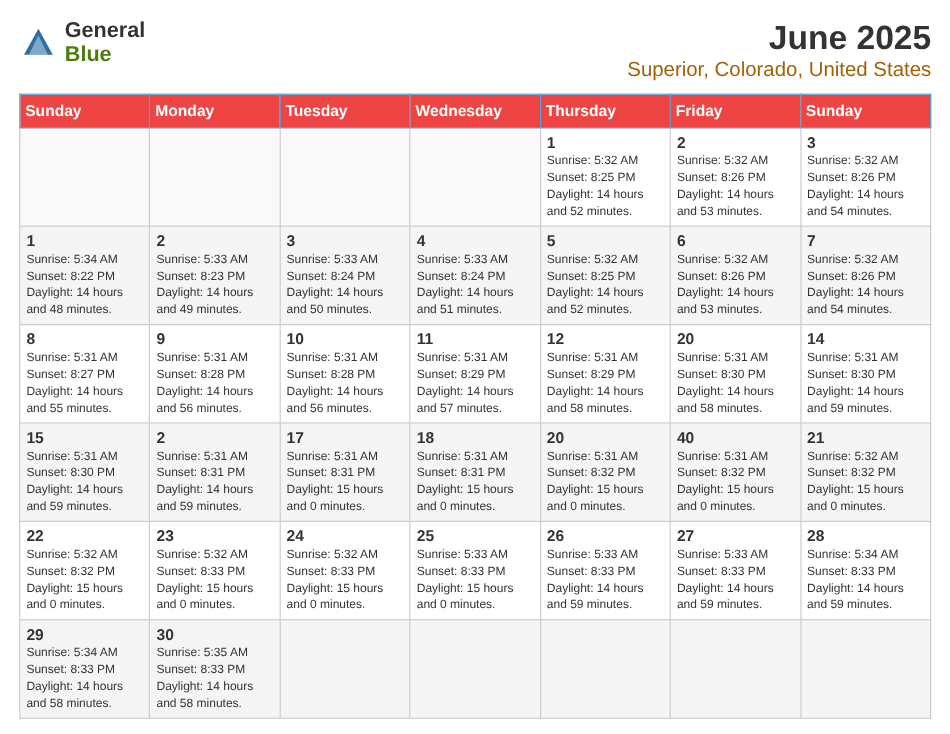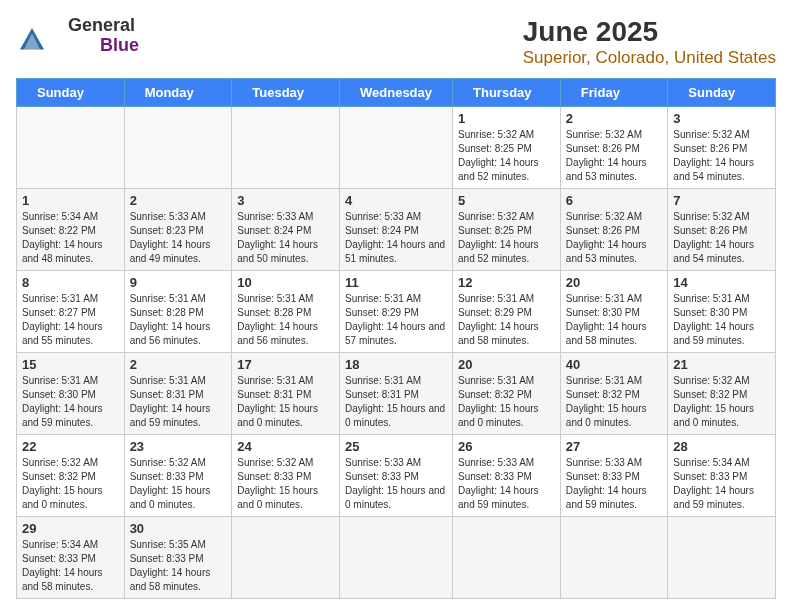--- a/index.html
+++ b/index.html
@@ -11,64 +11,63 @@
       padding: 16px;
     }
     .header {
       display: flex;
       justify-content: space-between;
       align-items: flex-start;
       margin-bottom: 10px;
     }
     .logo {
       display: flex;
-      align-items: flex-end;
-      gap: 20px;
+      align-items: center;
+      gap: 6px;
     }
     .logo-text {
       display: flex;
       flex-direction: column;
       line-height: 1.1;
     }
     .logo-general {
       font-size: 18px;
       font-weight: bold;
       color: #333;
     }
     .logo-blue {
       font-size: 18px;
       font-weight: bold;
-      color: #701a75;
-      margin-left: 32px;
+      color: #4d7c0f;
     }
     .logo-icon {
       width: 32px;
       height: 32px;
     }
     .title-block {
-      text-align: left;
+      text-align: right;
     }
     .month-title {
       font-size: 28px;
       font-weight: bold;
       color: #333;
     }
     .location {
       font-size: 17px;
       color: #a16207;
     }
     .calendar {
       width: 100%;
       border-collapse: collapse;
       border: 1px solid #ccc;
     }
     .calendar th {
-      background: #3b82f6;
+      background: #ef4444;
       color: #fff;
-      padding: 6px 20px;
+      padding: 6px 4px;
       font-size: 13px;
       font-weight: bold;
       text-align: left;
       border: 1px solid #5a9fd4;
     }
     .calendar td {
       vertical-align: top;
       border: 1px solid #ccc;
       padding: 4px 5px;
       font-size: 10px;

